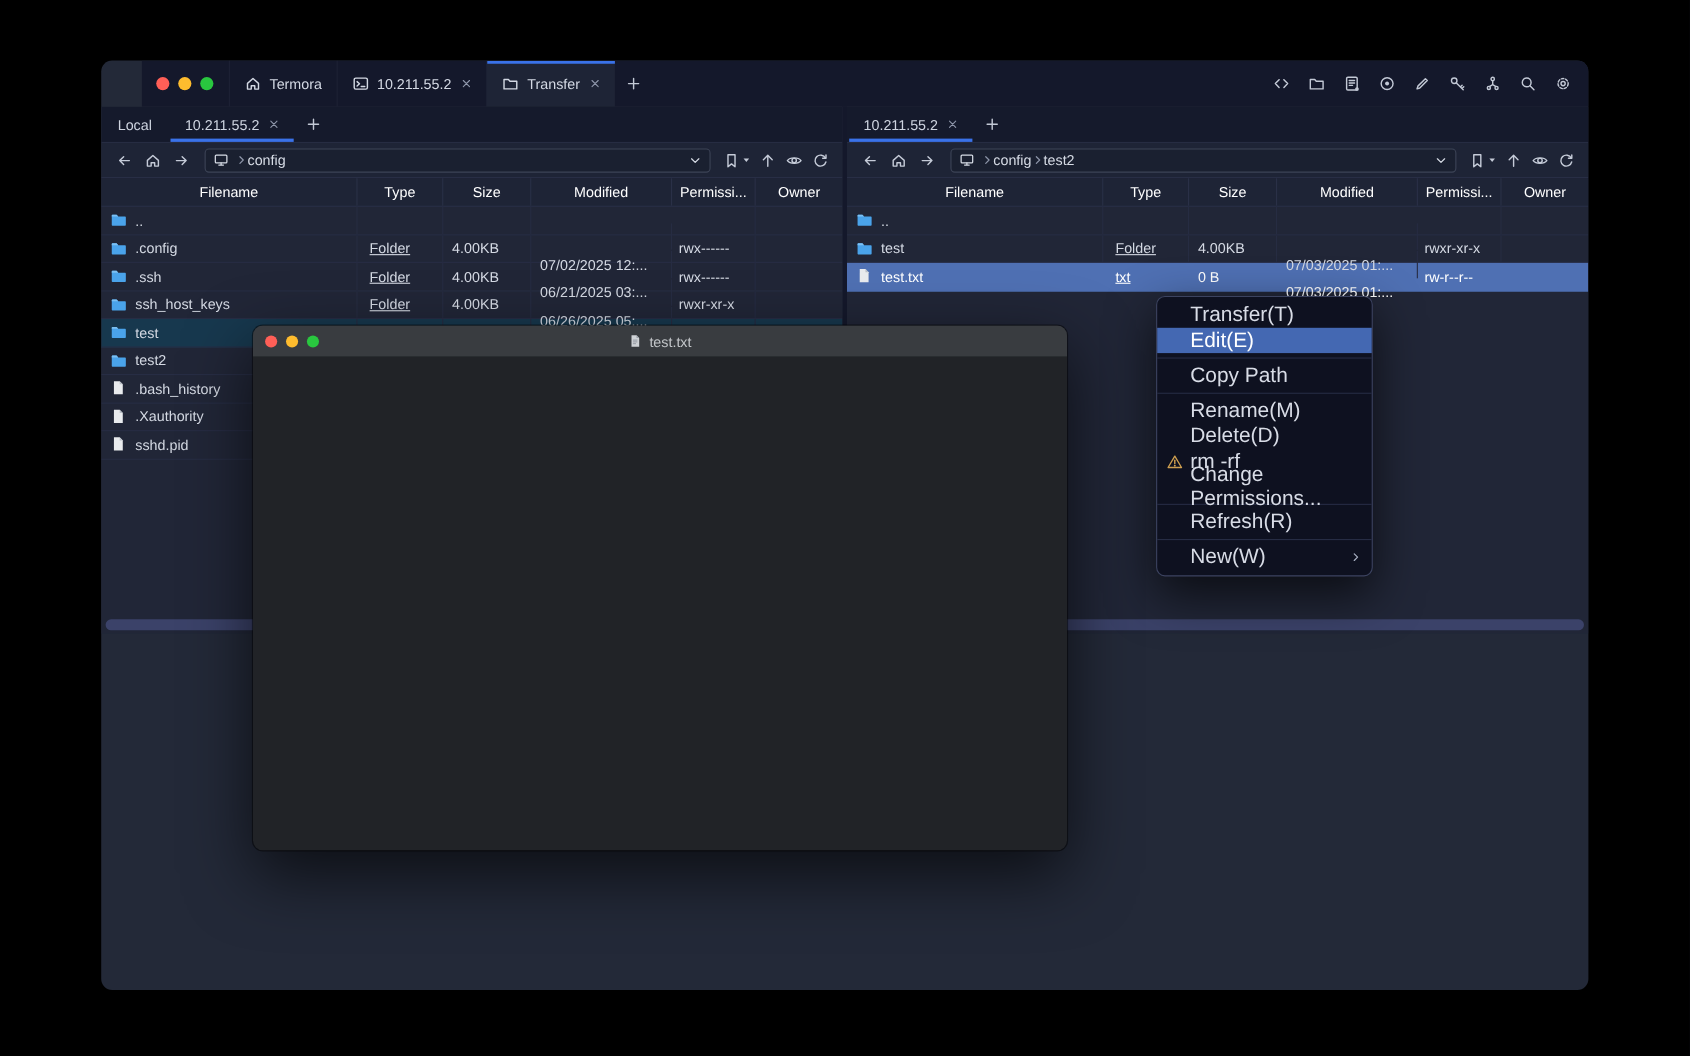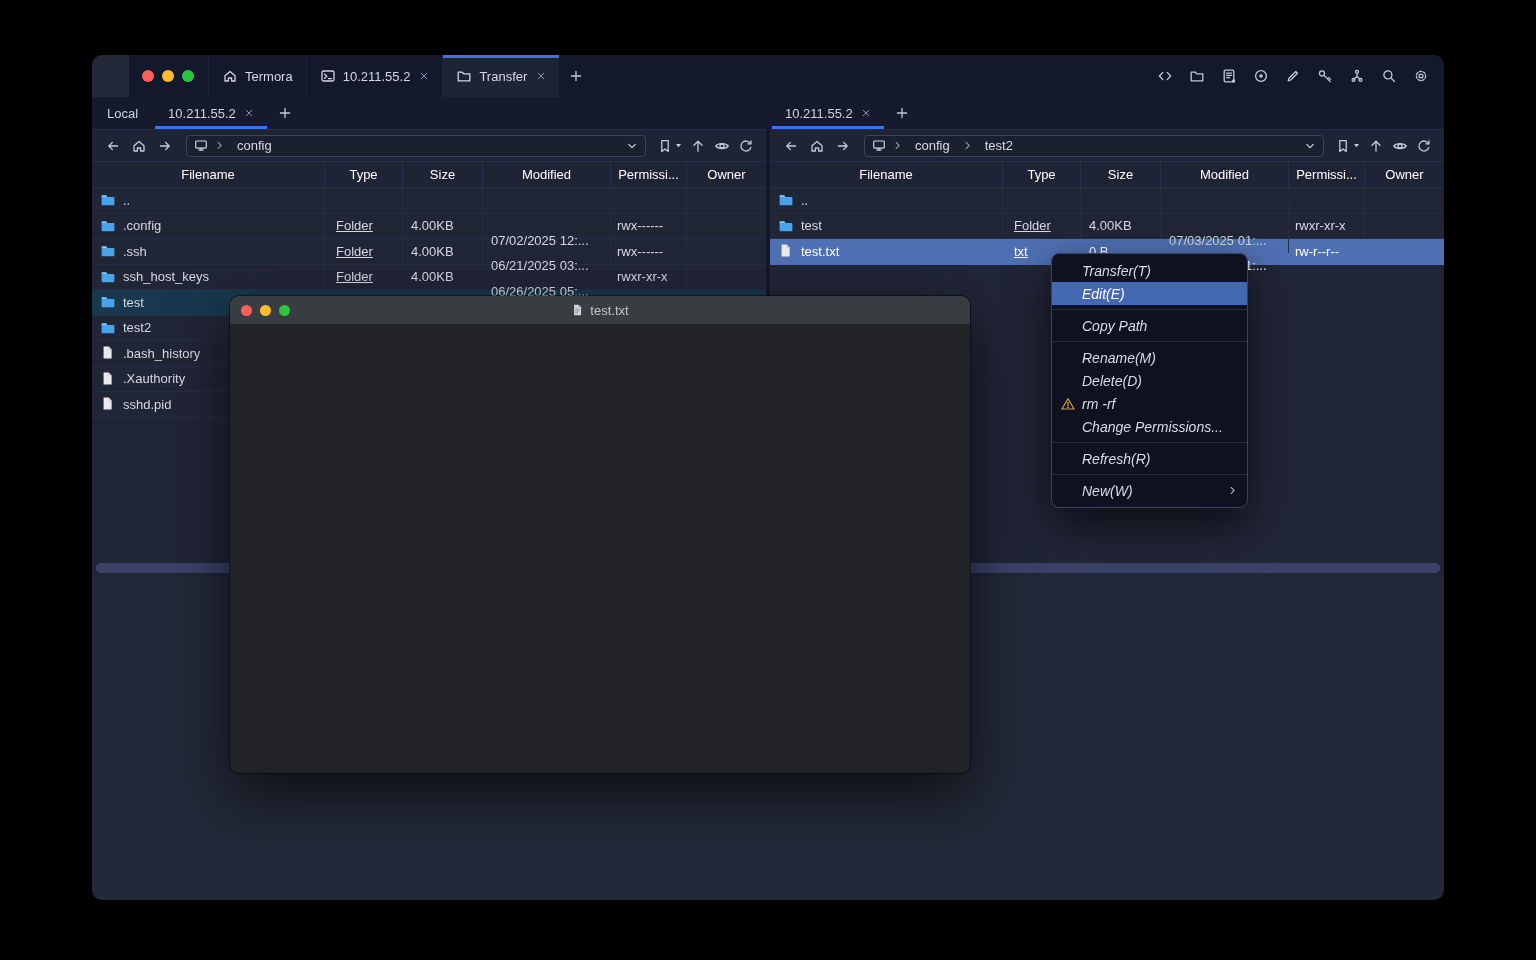--- a/index.html
+++ b/index.html
@@ -32,21 +32,21 @@
   .ptab{position:relative;display:flex;align-items:center;gap:6px;padding:0 15px;font-size:13px;color:#ced4e0;}
   .ptab.active::after{content:'';position:absolute;left:2px;right:2px;bottom:0;height:3px;background:#3a72e8;}
   .ptab-plus{display:flex;align-items:center;justify-content:center;width:32px;color:#c3c9d6;}
 
   .ptoolbar{height:32px;background:#1e2436;border-bottom:1px solid #2a3047;display:flex;align-items:center;
             padding:0 9px;gap:2px;color:#c5cbd8;box-sizing:border-box;}
   .nav-btn{width:24px;height:24px;display:flex;align-items:center;justify-content:center;}
   .pathfield{flex:1;height:22px;margin:0 7px;background:#1a2030;border:1px solid #3d4457;border-radius:4px;
              display:flex;align-items:center;padding:0 7px;gap:4px;font-size:13px;color:#d6dbe5;box-sizing:border-box;}
   .pathfield .spacer{flex:1;}
-  .crumbs{display:flex;align-items:center;gap:12px;}
+  .crumbs{display:flex;align-items:center;gap:0;}
   .crumb-sep{display:flex;align-items:center;color:#8d95a9;}
   .tool-ic{display:flex;align-items:center;justify-content:center;width:22px;height:24px;}
   .bm-group{display:flex;align-items:center;width:30px;justify-content:center;gap:1px;}
 
   
   .fheader{display:flex;height:26px;background:#1e2436;border-bottom:1px solid #2a3047;font-size:13px;
            color:#ffffff;box-sizing:border-box;justify-content:center;}
   .hcell{display:flex;align-items:center;justify-content:center;border-right:1px solid #2a3047;height:100%;box-sizing:border-box;}
   .hcell:last-child{border-right:none;}
   .w0{width:233px}.w1{width:78px}.w2{width:80px}.w3{width:128px}.w4{width:76px}.w5{flex:1}
@@ -79,23 +79,23 @@
           box-shadow:0 22px 60px rgba(0,0,0,.65),0 0 0 1px rgba(0,0,0,.45);z-index:50;overflow:hidden;}
   .editor-bar{position:relative;height:28px;background:#393c40;display:flex;align-items:center;}
   .editor-lights{display:flex;gap:8px;padding-left:11px;z-index:2;}
   .elight{width:11px;height:11px;border-radius:50%;}
   .editor-title{position:absolute;left:0;right:0;display:flex;align-items:center;justify-content:center;gap:6px;
                 font-size:13px;color:#c3c6c9;}
   .editor-body{padding:5px 9px;font-family:"DejaVu Sans Mono",monospace;font-size:13px;line-height:17px;color:#e8eaec;}
   .cursor{display:inline-block;width:2.5px;height:14px;background:#3f8fe8;vertical-align:-2px;margin-left:1px;}
 
   
-  .cmenu{position:absolute;left:1051px;top:253px;width:197px;background:#0e1120;border:1px solid #3c4360;
+  .cmenu{position:absolute;left:1051px;top:269px;width:197px;background:#0e1120;border:1px solid #3c4360;
          border-radius:8px;padding:5px 0;z-index:40;box-shadow:0 16px 44px rgba(0,0,0,.65);
-         font-size:14px;color:#d8dce6;box-sizing:border-box;font-style:italic;}
+         font-size:19px;color:#d8dce6;box-sizing:border-box;}
   .menu-item{position:relative;display:flex;align-items:center;height:23px;padding:0 12px 0 30px;}
   .menu-item.hl{background:#4468b2;color:#fff;}
   .mi-icon{position:absolute;left:8px;width:16px;height:16px;display:flex;}
   .mi-arrow{position:absolute;right:9px;display:flex;color:#aab2c4;}
   .menu-sep{height:1px;background:#262c44;margin:4px 0;}
 
   svg{display:block;}
 </style>
 </head>
 <body>

